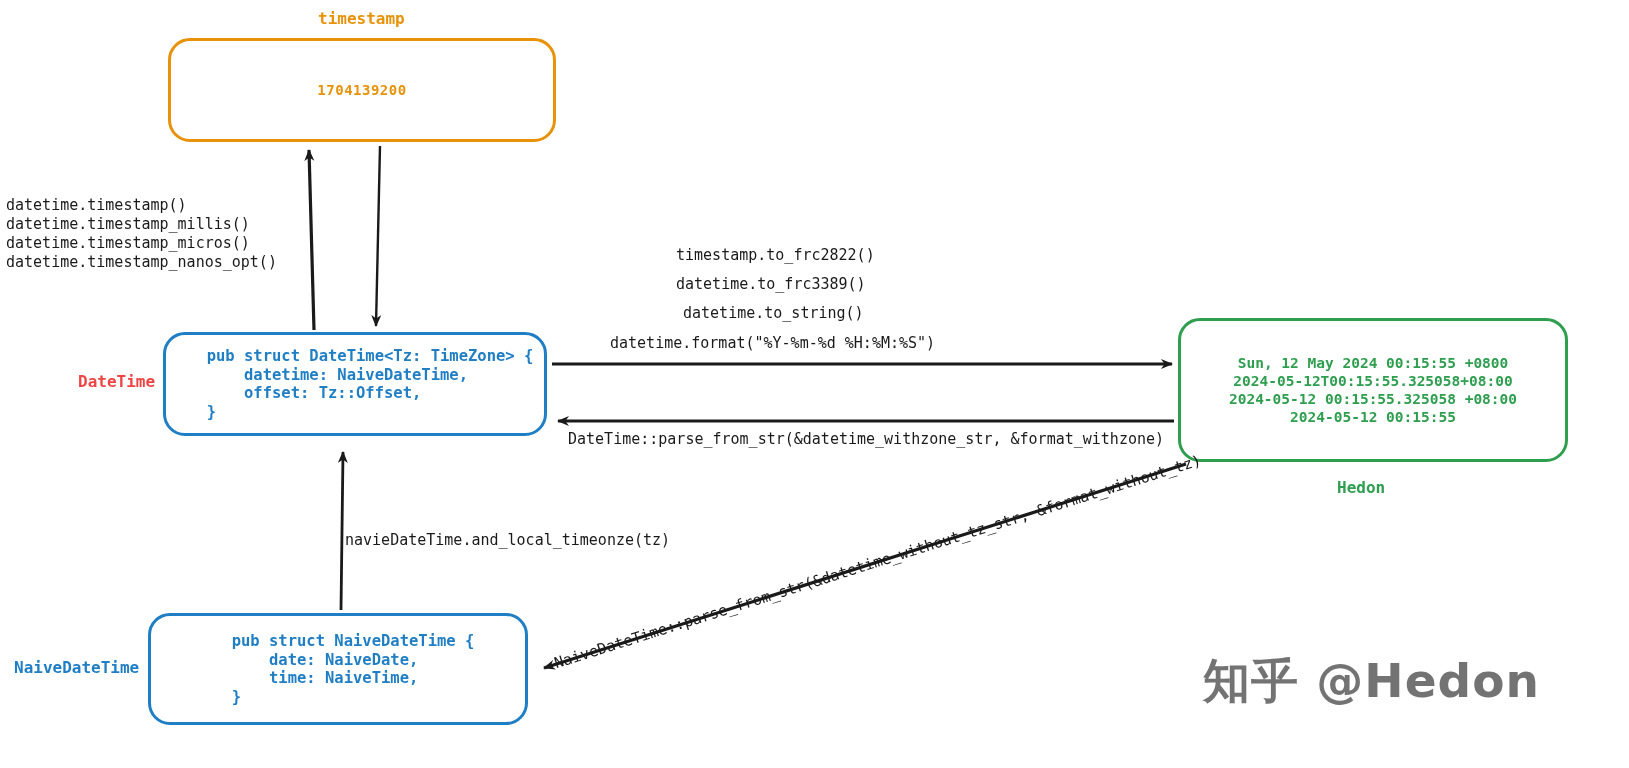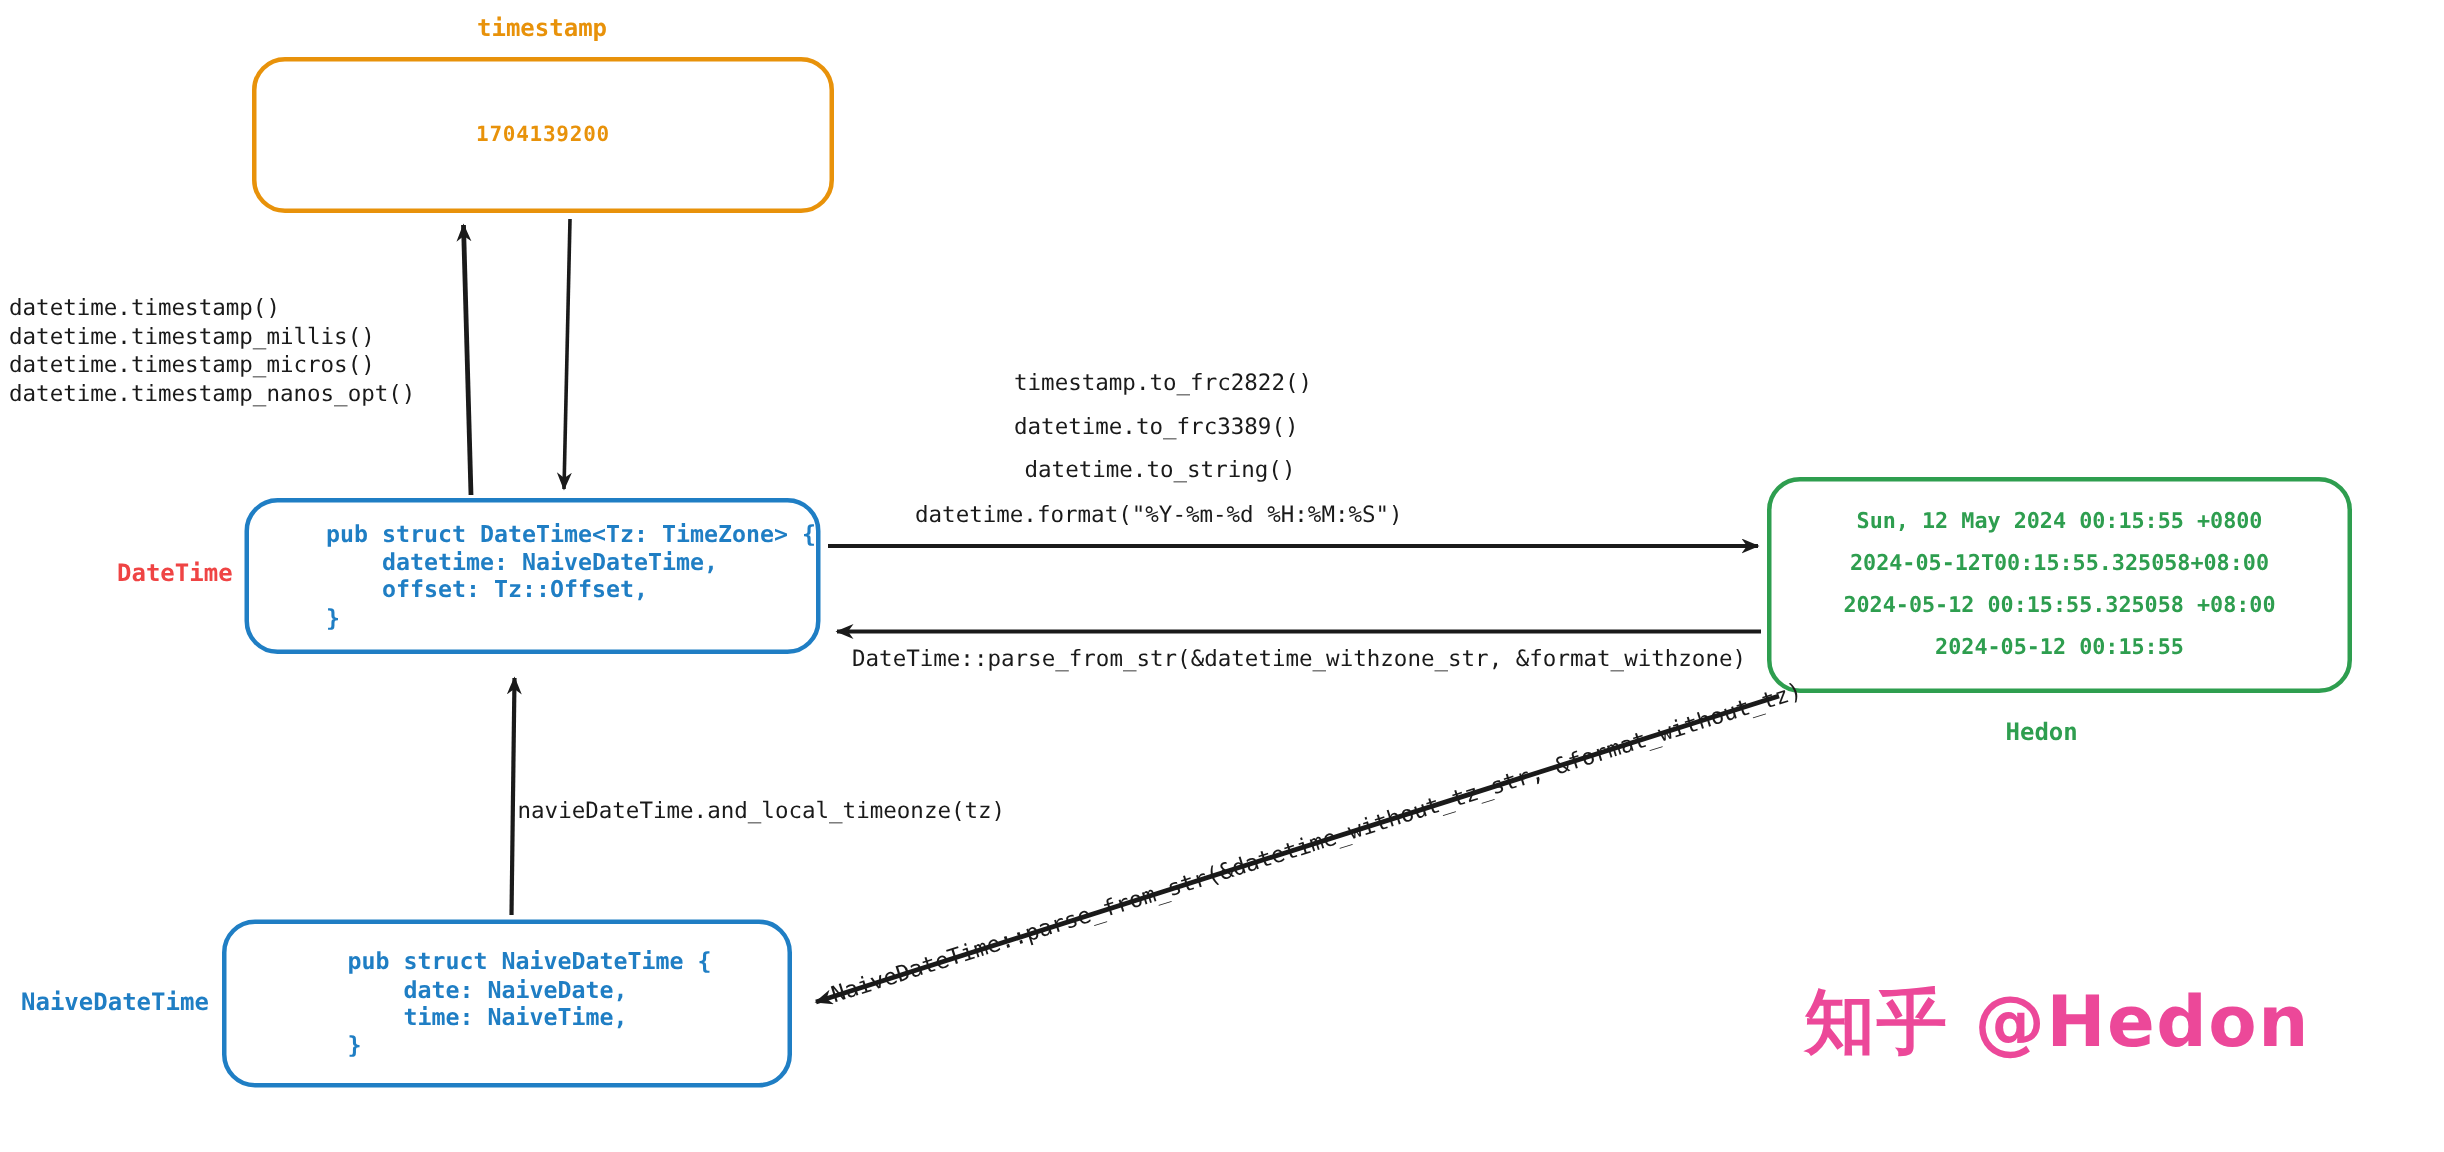--- a/index.html
+++ b/index.html
@@ -45,21 +45,21 @@
     color: #e8920a;
     font-size: 14px;
     font-weight: bold;
     letter-spacing: .5px;
   }
   .node-dt {
     left: 163px; top: 332px;
     width: 384px; height: 104px;
     border: 3px solid #1f7ec4;
     border-radius: 22px;
-    justify-content: flex-end;
+    justify-content: center;
   }
   .node-ndt {
     left: 148px; top: 613px;
     width: 380px; height: 112px;
     border: 3px solid #1f7ec4;
     border-radius: 22px;
     justify-content: center;
   }
   .node-str {
     left: 1178px; top: 318px;
@@ -72,21 +72,21 @@
     color: #1f7ec4;
     font-size: 15.5px;
     line-height: 18.5px;
     padding-left: 30px;
     font-weight: bold;
   }
   .str-block {
     white-space: pre;
     color: #2e9e4f;
     font-size: 14.5px;
-    line-height: 28px;
+    line-height: 18px;
     text-align: center;
     font-weight: bold;
   }
 
   
   .lbl {
     position: absolute;
     white-space: pre;
     color: #1a1a1a;
     font-size: 15px;
@@ -121,21 +121,21 @@
     font-size: 15px;
     transform-origin: 0 0;
     transform: rotate(-17.5deg);
   }
 
   
   .watermark {
     position: absolute;
     left: 1203px;
     top: 650px;
-    color: #ec4899;
+    color: #737373;
     font-family: "DejaVu Sans", "Liberation Sans", sans-serif;
     font-size: 47px;
     font-weight: bold;
     letter-spacing: 1px;
     white-space: pre;
     user-select: none;
   }
 </style>
 </head>
 <body>

